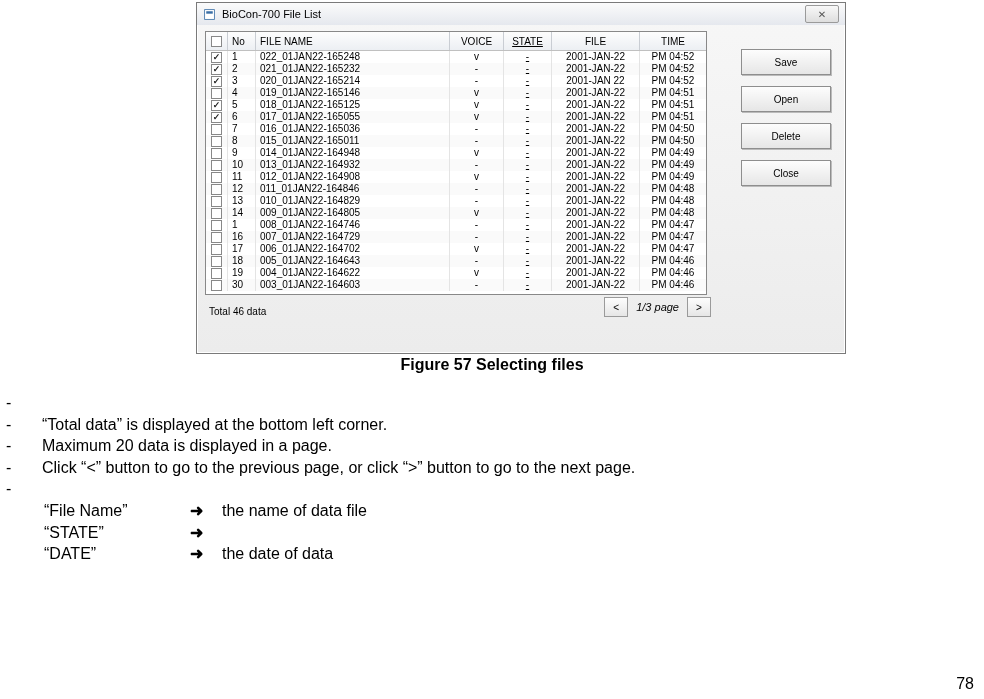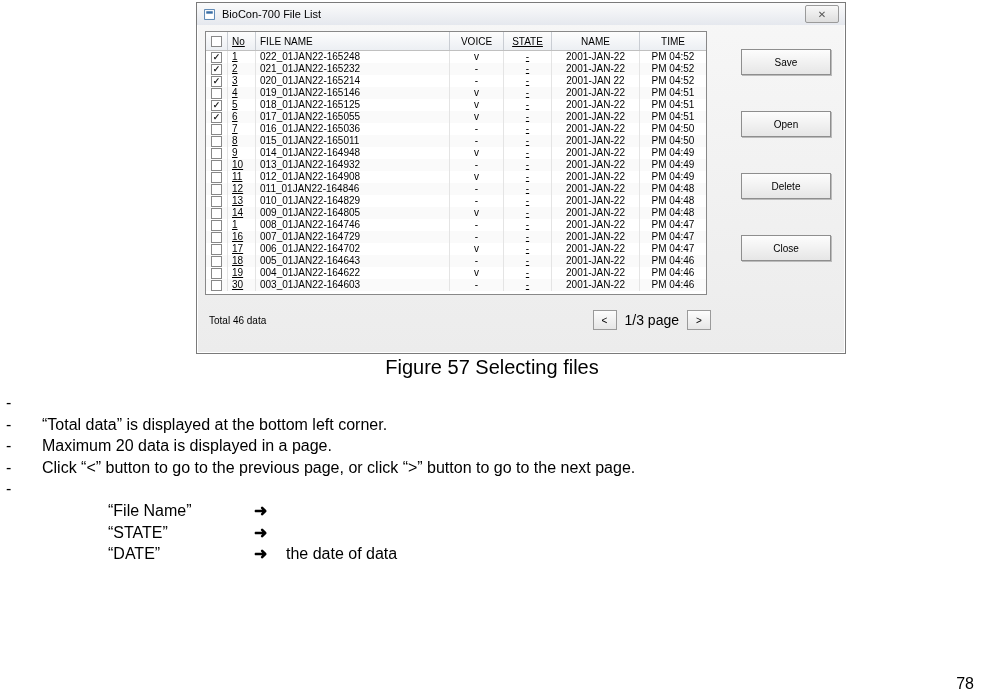--- a/index.html
+++ b/index.html
@@ -14,43 +14,43 @@
   .appicon svg{width:13px;height:13px;}
   .closebtn{position:absolute;right:6px;top:2px;width:32px;height:16px;
             border:1px solid #9a9a9a;border-radius:2px;background:linear-gradient(#f8f8f8,#dedede);
             display:flex;align-items:center;justify-content:center;font-size:10px;color:#555;}
   .body{padding:6px 8px;}
   .listbox{border:1px solid #888;background:#fff;width:500px;height:262px;display:flex;flex-direction:column;}
   .hdr{display:flex;font-size:10px;height:18px;border-bottom:1px solid #c0c0c0;}
   .hdr>div,.row>div{border-right:1px solid #e4e4e4;display:flex;align-items:center;padding:0 4px;box-sizing:border-box;}
   .hdr>div{background:linear-gradient(#fdfdfd,#eceff3);border-right:1px solid #c9cdd3;}
   .c-chk{width:22px;justify-content:center;}
-  .c-no{width:28px;text-decoration:underline;}
+  .c-no{width:28px;}
   .c-fn{width:194px;text-align:right;}
   .c-vo{width:54px;justify-content:center;}
   .c-st{width:48px;justify-content:center;text-decoration:underline;}
   .c-dt{width:88px;justify-content:center;}
   .c-tm{width:66px;justify-content:center;border-right:none!important;}
   .rows{flex:1;overflow:hidden;}
   .row{display:flex;font-size:10px;height:12px;line-height:12px;}
   .row:nth-child(even){background:#fafafa;}
   .chk{width:11px;height:11px;border:1px solid #888;background:#fff;display:flex;align-items:center;justify-content:center;font-size:9px;font-weight:bold;color:#222;box-sizing:border-box;}
-  .footer{display:flex;align-items:center;font-size:10px;padding:15px 4px 0 4px;}
+  .footer{display:flex;align-items:flex-end;font-size:10px;padding:2px 4px 0 4px;}
   .spacer{flex:1;}
   .pgbtn{width:22px;height:18px;border:1px solid #9a9a9a;background:linear-gradient(#fdfdfd,#e6e6e6);
          display:flex;align-items:center;justify-content:center;font-size:10px;margin:0 2px;}
-  .pgtxt{font-size:14px;padding:0 6px;}
-  .sidebtns{position:absolute;right:14px;top:46px;width:90px;display:flex;flex-direction:column;gap:36px;}
+  .pgtxt{font-size:11px;padding:0 6px;font-style:italic;}
+  .sidebtns{position:absolute;right:14px;top:46px;width:90px;display:flex;flex-direction:column;gap:11px;}
   .sidebtn{height:24px;border:1px solid #8e8e8e;background:linear-gradient(#fdfdfd,#e6e6e6);
            box-shadow:1px 1px 0 #bbb;font-size:10px;display:flex;align-items:center;justify-content:center;}
-  .caption{position:absolute;top:356px;width:984px;text-align:center;font-weight:normal;font-size:20px;}
+  .caption{position:absolute;top:356px;width:984px;text-align:center;font-weight:bold;font-size:16px;}
   .notes{position:absolute;top:392px;left:0;width:984px;font-size:16px;line-height:1.35;}
   .notes .item{display:flex;}
   .notes .dash{width:36px;text-align:left;padding-left:6px;}
-  .fields{margin-left:108px;}
+  .fields{margin-left:44px;}
   .fields .frow{display:flex;}
   .fields .fname{width:146px;}
   .fields .arrow{width:32px;font-weight:bold;}
   .pnum{position:absolute;right:10px;bottom:6px;font-size:16px;}
 </style>
 </head>
 <body>
 
 <div class="page">
 
@@ -71,21 +71,21 @@
     <div class="body">
       <div class="listbox">
         <div class="hdr">
           <div class="c-chk">
               <span class="chk"></span>
             </div>
           <div class="c-no">No</div>
           <div class="c-fn">FILE NAME</div>
           <div class="c-vo">VOICE</div>
           <div class="c-st">STATE</div>
-          <div class="c-dt">NAME</div>
+          <div class="c-dt">FILE</div>
           <div class="c-tm">TIME</div>
         </div>
         <div class="rows" id="rows">
             <div class="row">
               <div class="c-chk">
                 <span class="chk">✓</span>
               </div>
               <div class="c-no">1</div>
               <div class="c-fn">022_01JAN22-165248</div>
               <div class="c-vo">v</div>
@@ -344,20 +344,21 @@
           <div>Click “&lt;” button to go to the previous page, or click “&gt;” button to go to the next page.</div>
         </div>
         <div class="item">
           <div class="dash">-</div>
         </div>
       </div>
     <div class="fields" id="fielditems">
         <div class="frow">
           <div class="fname">“File Name”</div>
           <div class="arrow">➜</div>
+          <div>the name of data file</div>
         </div>
         <div class="frow">
           <div class="fname">“STATE”</div>
           <div class="arrow">➜</div>
         </div>
         <div class="frow">
           <div class="fname">“DATE”</div>
           <div class="arrow">➜</div>
           <div>the date of data</div>
         </div>

